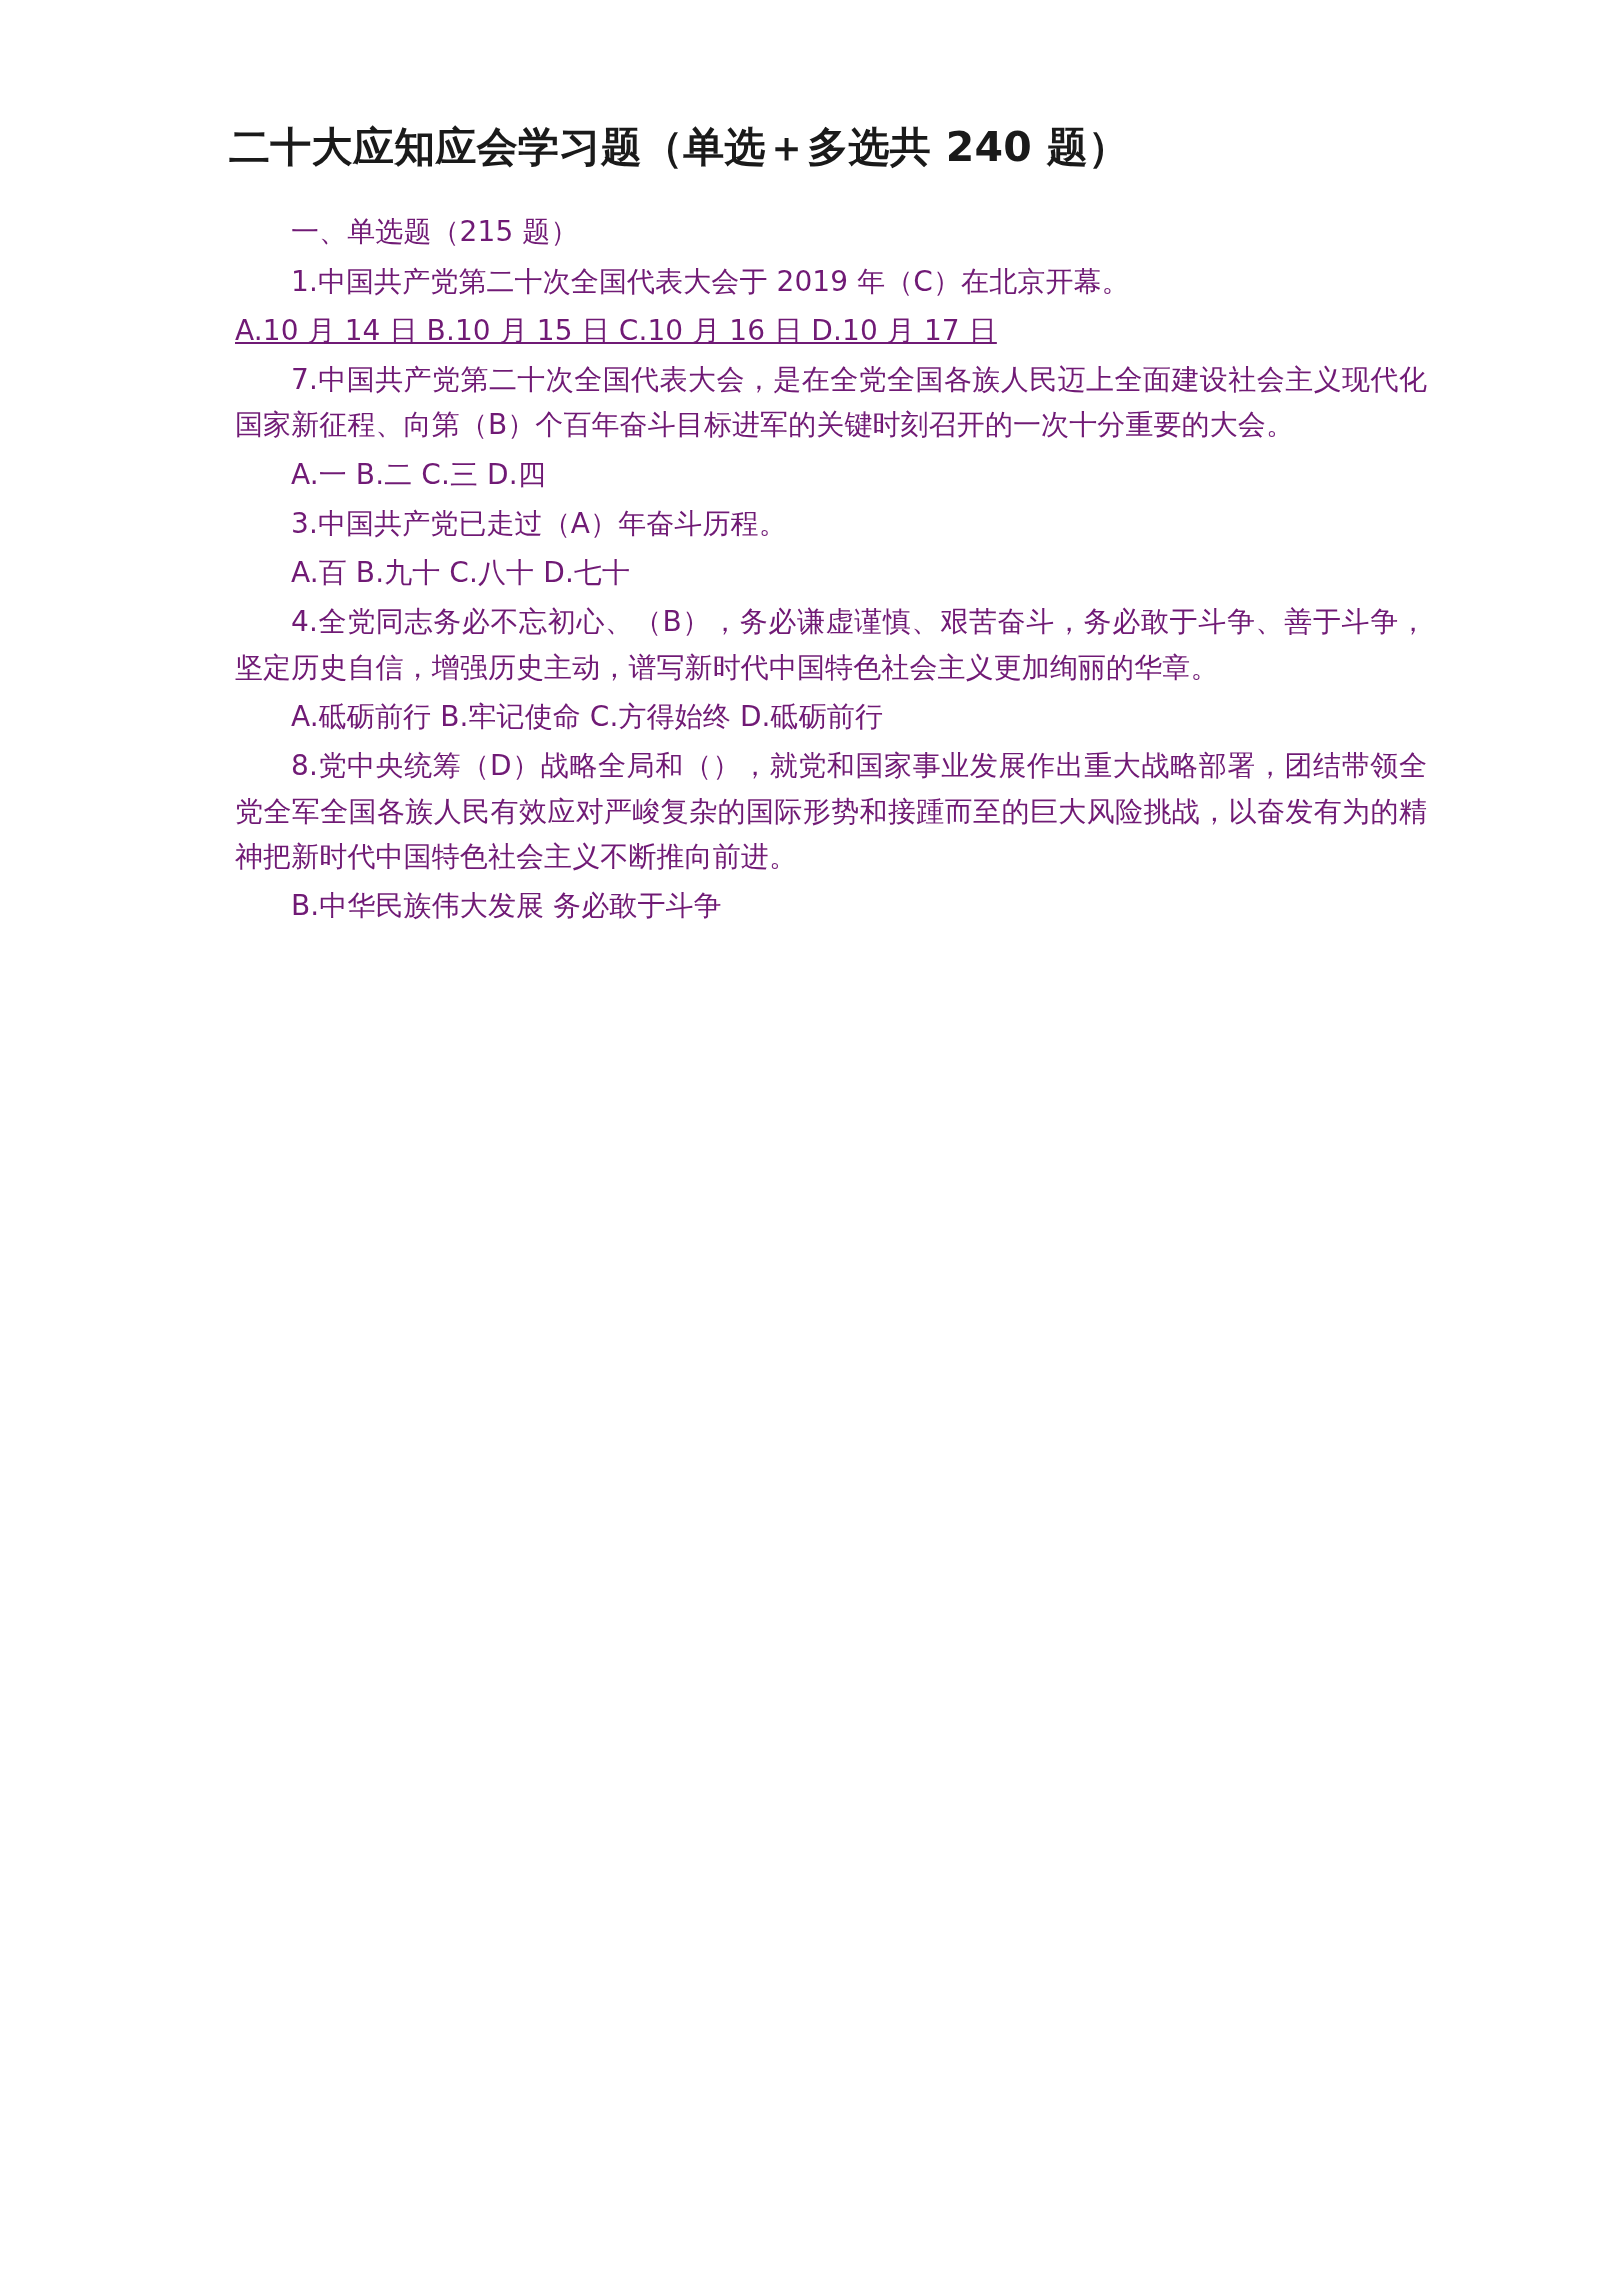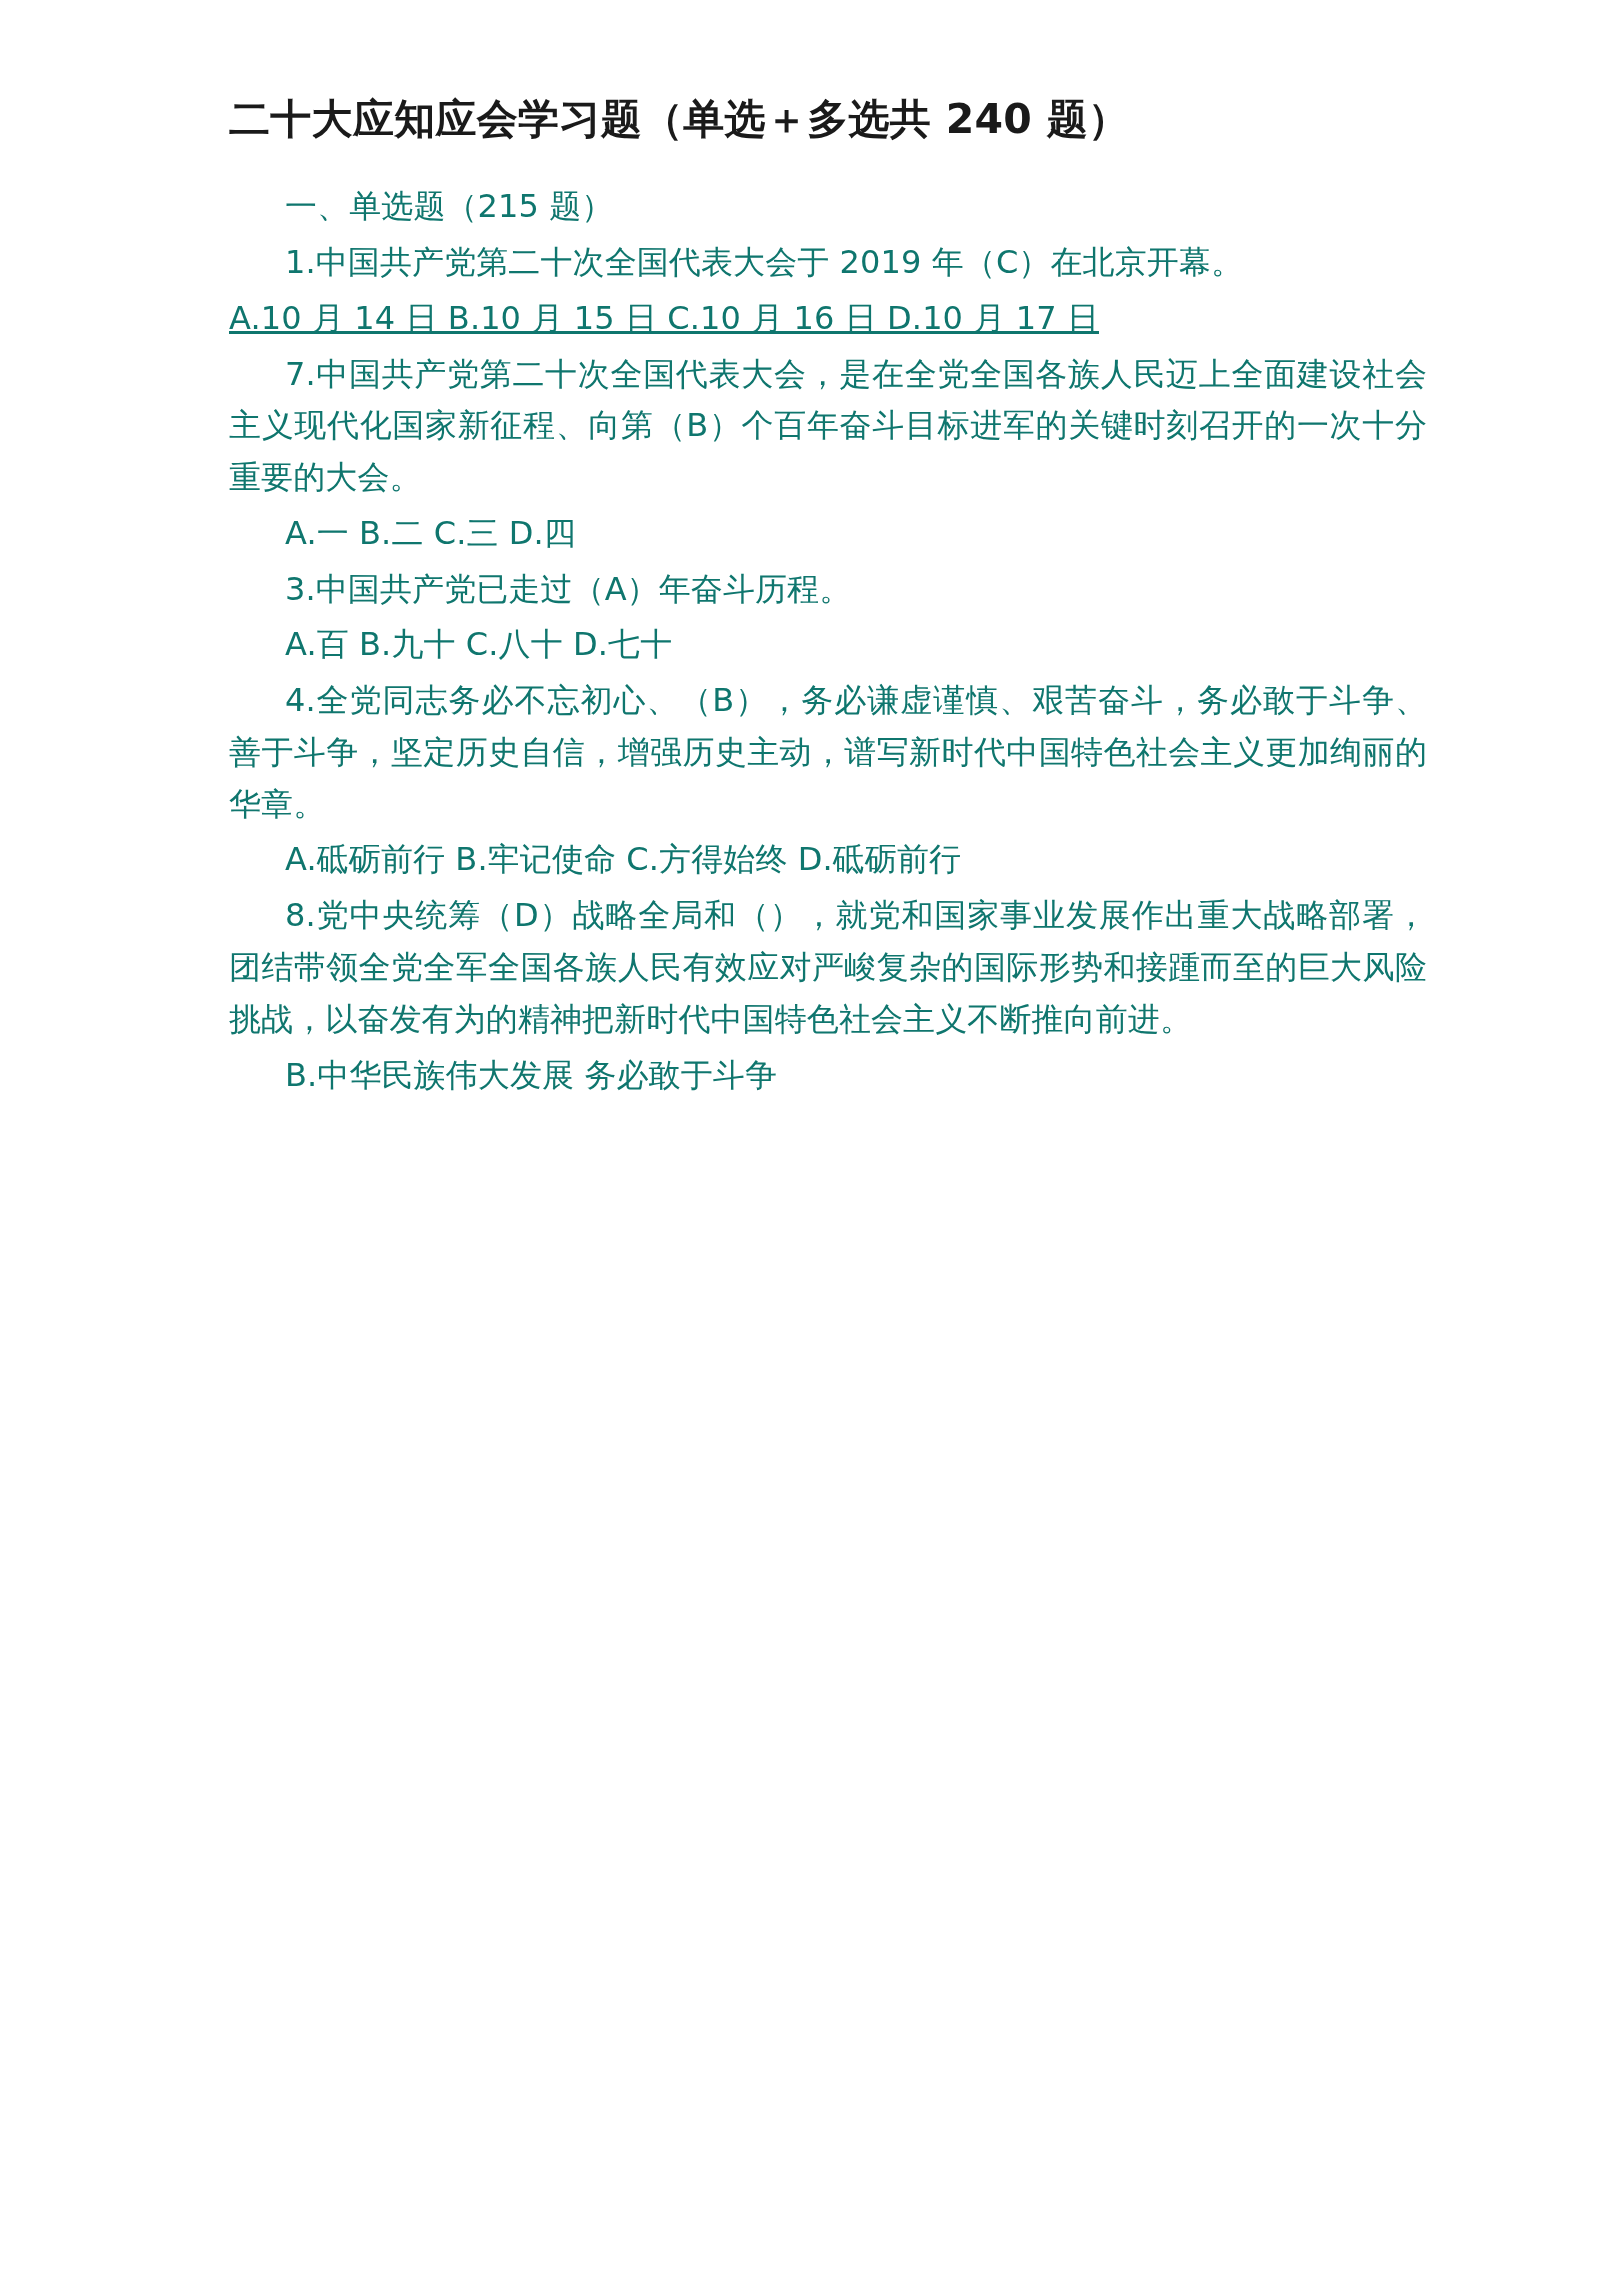--- a/index.html
+++ b/index.html
@@ -12,35 +12,36 @@
     height: 2295px;
     font-family: "DejaVu Sans", "Liberation Sans", sans-serif;
     color: #1c1c1c;
     -webkit-font-smoothing: antialiased;
   }
   .page {
     position: relative;
     width: 1623px;
     height: 2295px;
     box-sizing: border-box;
-    padding: 92px 196px 0 229px;
+    padding: 120px 196px 0 229px;
   }
   .doc-title {
     font-size: 41px;
     font-weight: bold;
     line-height: 1.35;
     letter-spacing: 0.3px;
     margin: 0 0 34px 0;
     color: #1a1a1a;
   }
   .body-block {
-    font-size: 32px;
+    font-size: 28px;
     line-height: 1.62;
-    color: #0f766e;
+    color: #701a75;
     letter-spacing: 0.1px;
+    margin-left: 6px;
   }
   .para {
     margin: 0 0 3.9px 0;
     text-align: justify;
     text-justify: inter-ideograph;
   }
   .indent {
     text-indent: 56px;
   }
   .noindent {

